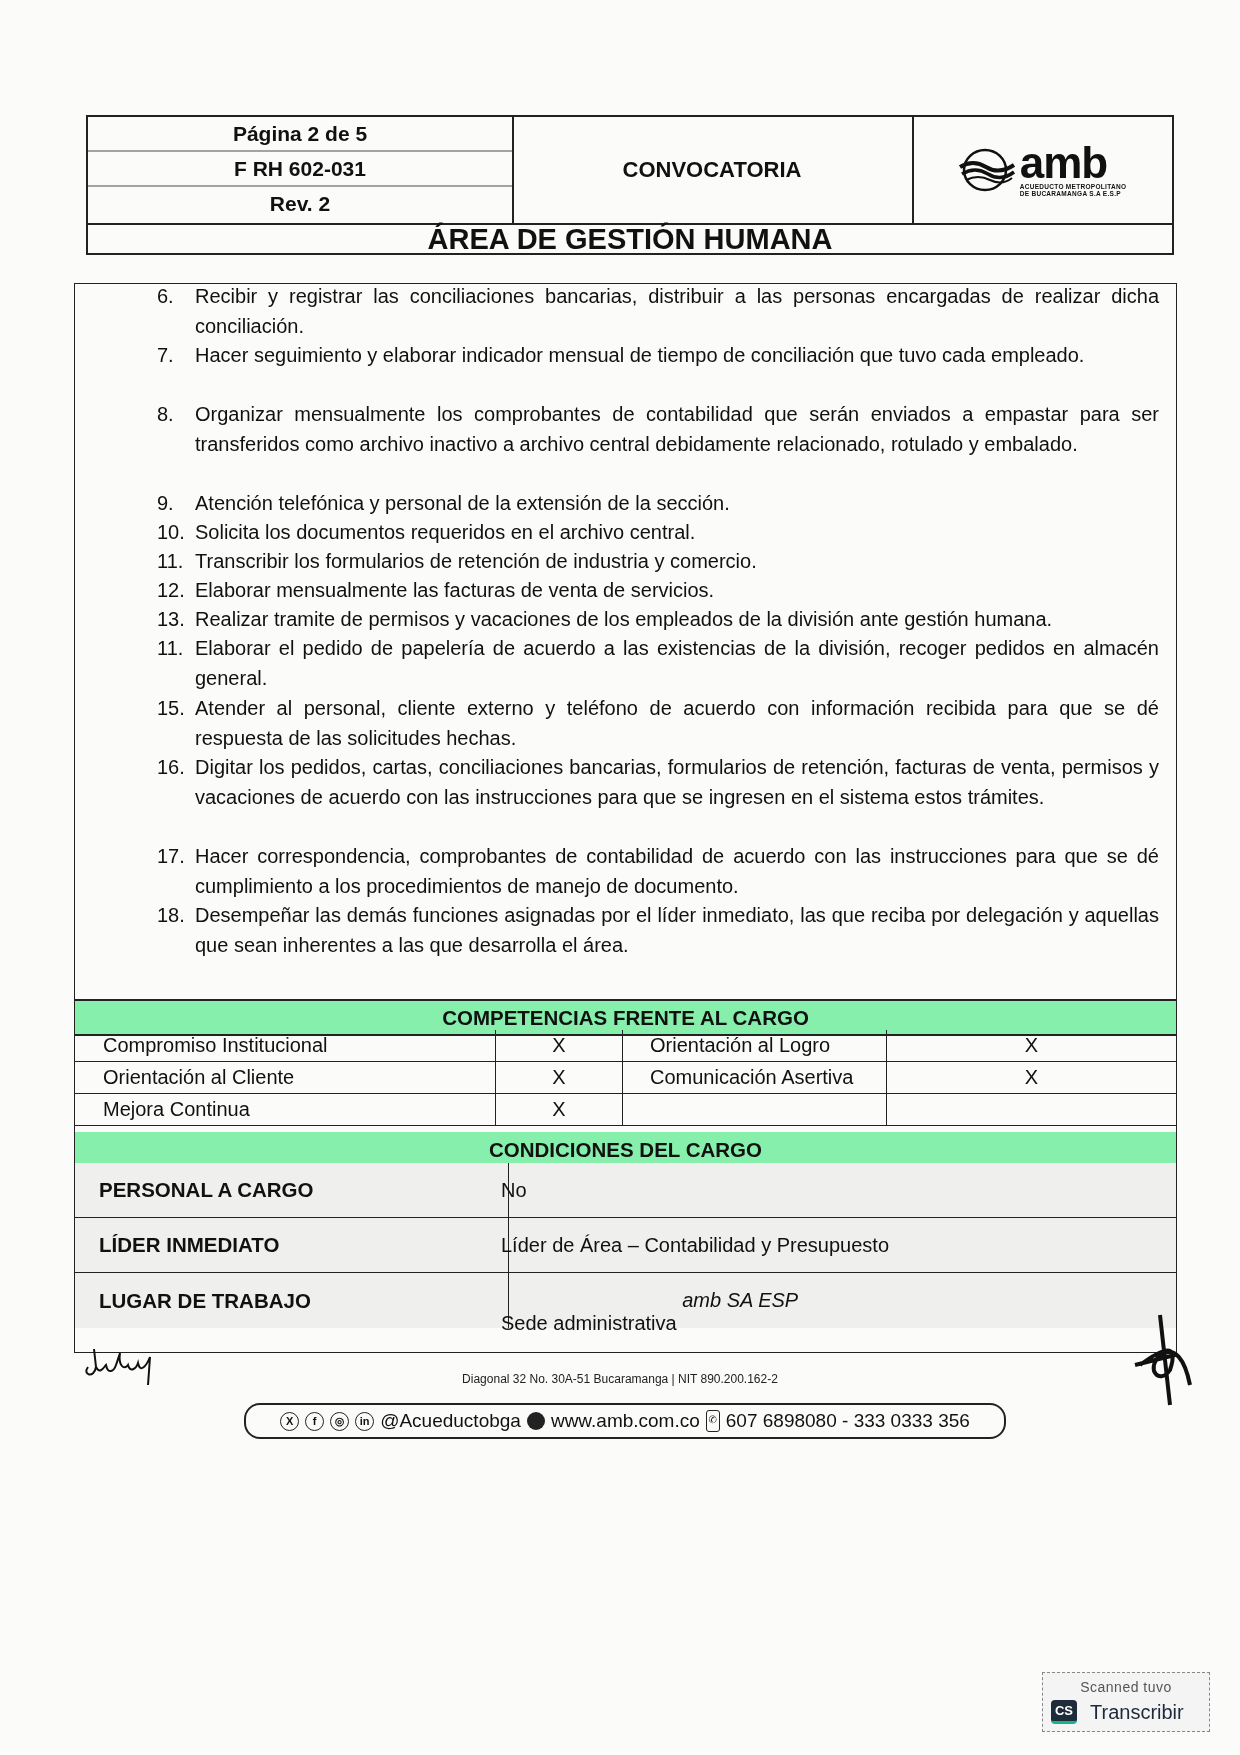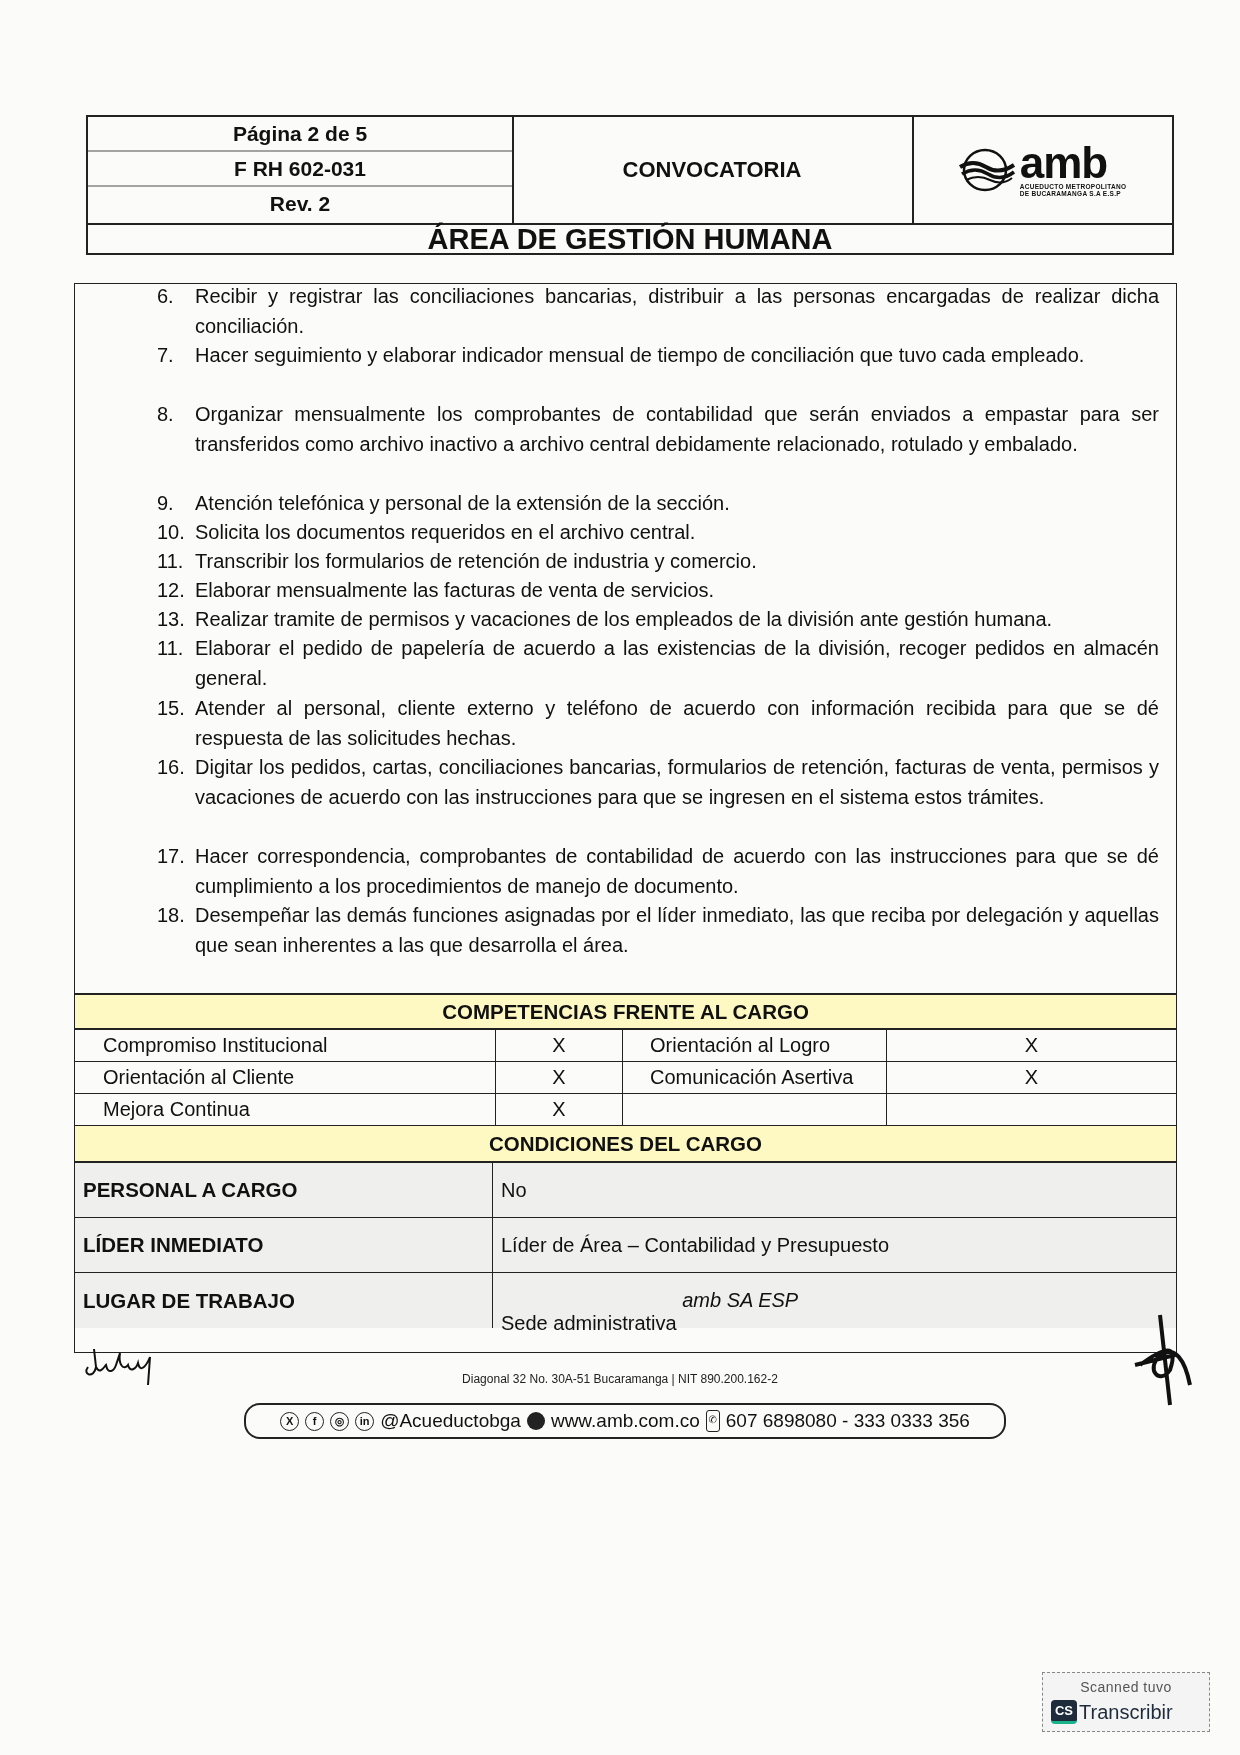--- a/index.html
+++ b/index.html
@@ -20,43 +20,43 @@
   .logo-text { font-weight:bold; font-size:44px; letter-spacing:-1px; line-height:40px; color:#111; }
   .logo-sub { font-size:6.5px; font-weight:bold; line-height:7px; letter-spacing:0.3px; }
 
   
   .frame { left:74px; top:283px; width:1103px; height:1070px; border:1.5px solid #222; box-sizing:border-box; }
   .list { position:absolute; left:0; top:0; right:0; padding:0; margin:0; list-style:none; }
   .item { position:absolute; left:82px; width:1002px; font-size:20px; line-height:29.5px; text-align:justify; }
   .item .num { position:absolute; left:0; top:0; width:34px; }
   .item .txt { display:block; padding-left:38px; }
 
-  .sec-title { position:absolute; left:0; right:0; height:37px; background:#fef9c3; display:flex; align-items:center; justify-content:center; font-weight:bold; font-size:20.5px; border-top:2px solid #222; border-bottom:2px solid #222; box-sizing:border-box; }
+  .sec-title { position:absolute; left:0; right:0; height:37px; background:#86efac; display:flex; align-items:center; justify-content:center; font-weight:bold; font-size:20.5px; border-top:2px solid #222; border-bottom:2px solid #222; box-sizing:border-box;margin-top:6px; }
   .comp { position:absolute; left:0; right:0; }
   .crow { position:absolute; left:0; right:0; height:32px; border-bottom:1.5px solid #222; box-sizing:border-box; font-size:20px; }
   .crow .c { position:absolute; top:0; height:100%; display:flex; align-items:center; box-sizing:border-box; }
   .c1 { left:0; width:421px; padding-left:28px; border-right:1.5px solid #222; }
   .c2 { left:421px; width:127px; justify-content:center; border-right:1.5px solid #222; }
   .c3 { left:548px; width:264px; padding-left:27px; border-right:1.5px solid #222; }
   .c4 { left:812px; right:0; justify-content:center; }
 
   .cond { position:absolute; left:0; right:0; height:55px; border-bottom:1.5px solid #222; box-sizing:border-box; font-size:20px; background:#efefed; }
   .cond:last-child { border-bottom:none; }
-  .cond .k { position:absolute; left:0; top:0; width:418px; height:100%; border-right:1.5px solid #222; display:flex; align-items:center; padding-left:8px; box-sizing:border-box; font-weight:bold; font-size:20.5px; }
+  .cond .k { position:absolute; left:16px; top:0; width:418px; height:100%; border-right:1.5px solid #222; display:flex; align-items:center; padding-left:8px; box-sizing:border-box; font-weight:bold; font-size:20.5px; }
   .cond .v { position:absolute; left:418px; right:0; top:0; height:100%; display:flex; align-items:center; padding-left:8px; box-sizing:border-box; }
 
   .footer-addr { left:0; width:1240px; top:1372px; text-align:center; font-size:12px; color:#222; }
   .pill { left:244px; top:1403px; width:762px; height:36px; border:2px solid #222; border-radius:16px; box-sizing:border-box; display:flex; align-items:center; justify-content:center; gap:6px; font-size:19px; }
   .sicon { display:inline-flex; width:19px; height:19px; border:1.6px solid #222; border-radius:50%; align-items:center; justify-content:center; font-size:11px; font-weight:bold; box-sizing:border-box; }
   .globe { display:inline-block; width:18px; height:18px; border-radius:50%; background:#222; position:relative; }
   .phone { display:inline-block; width:14px; height:22px; border:1.6px solid #222; border-radius:3px; box-sizing:border-box; position:relative; font-size:10px; line-height:18px; text-align:center; }
 
   .camscan { left:1042px; top:1672px; width:168px; height:60px; border:1.5px dashed #888; box-sizing:border-box; background:#f4f4f4; }
   .camscan .l1 { position:absolute; top:6px; left:0; right:0; text-align:center; font-size:14px; color:#555; letter-spacing:0.5px; }
-  .camscan .l2 { position:absolute; top:27px; left:8px; display:flex; align-items:center; gap:2px; font-size:20px; color:#1d2b3a; }
+  .camscan .l2 { position:absolute; top:27px; left:8px; display:flex; align-items:center; gap:13px; font-size:20px; color:#1d2b3a; }
   .cs-badge { width:26px; height:24px; background:#1d2b3a; color:#fff; border-radius:4px; font-size:13px; font-weight:bold; display:flex; align-items:center; justify-content:center; border-bottom:3px solid #19b38a; box-sizing:border-box; }
 </style>
 </head>
 <body>
 
 <div class="abs hdr">
   <div class="leftcol">
     <div class="lrow">Página 2 de 5</div>
     <div class="lrow">F RH 602-031</div>
     <div class="lrow">Rev. 2</div>

